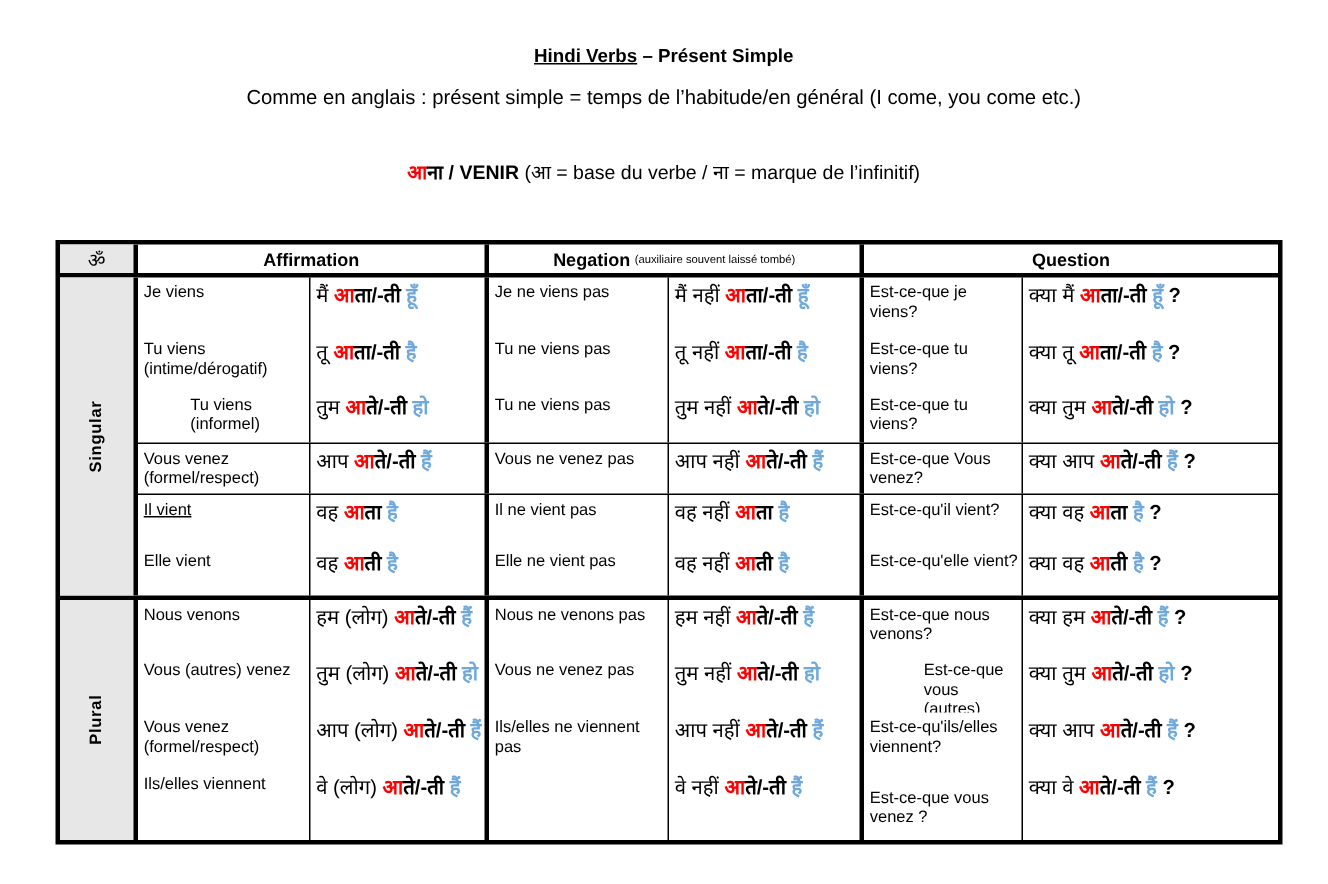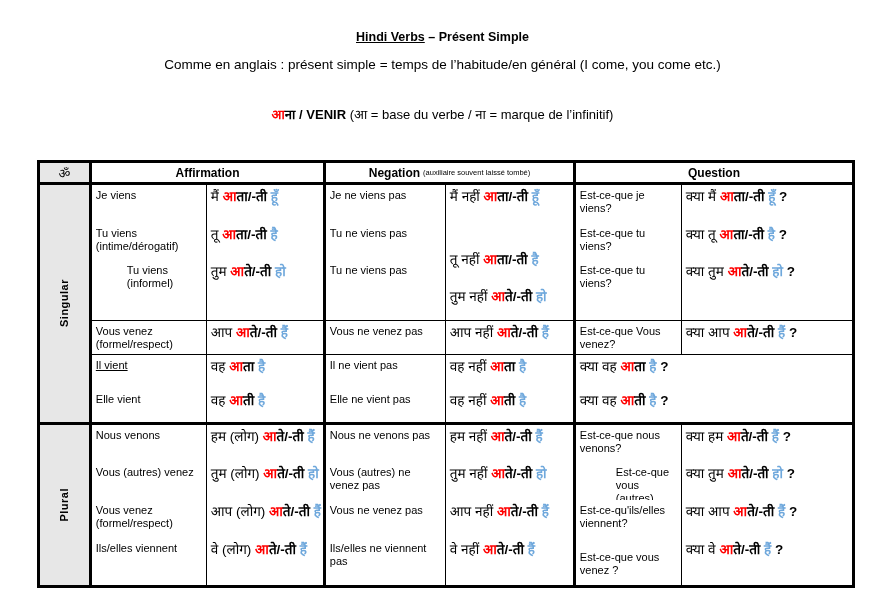--- a/index.html
+++ b/index.html
@@ -94,21 +94,21 @@
               <div class="line hi" style="height: 37px;"><span class="seg-k">तू </span><span class="seg-r">आ</span><span class="seg-b">ता/-ती </span><span class="seg-u">है</span></div>
               <div class="line hi" style="height: 35px;"><span class="seg-k">तुम </span><span class="seg-r">आ</span><span class="seg-b">ते/-ती </span><span class="seg-u">हो</span></div>
             </div>
             <div class="cell w-f2">
               <div class="line fr" style="height: 38px;">Je ne viens pas</div>
               <div class="line fr" style="height: 37px;">Tu ne viens pas</div>
               <div class="line fr" style="height: 35px;">Tu ne viens pas</div>
             </div>
             <div class="cell w-h2">
               <div class="line hi" style="height: 38px;"><span class="seg-k">मैं नहीं </span><span class="seg-r">आ</span><span class="seg-b">ता/-ती </span><span class="seg-u">हूँ</span></div>
-              <div class="line hi" style="height: 37px; margin-top: 25px;"><span class="seg-k">तू नहीं </span><span class="seg-r">आ</span><span class="seg-b">ता/-ती </span><span class="seg-u">है</span></div>
+              <div class="line hi" style="height: 37px;"><span class="seg-k">तू नहीं </span><span class="seg-r">आ</span><span class="seg-b">ता/-ती </span><span class="seg-u">है</span></div>
               <div class="line hi" style="height: 35px;"><span class="seg-k">तुम नहीं </span><span class="seg-r">आ</span><span class="seg-b">ते/-ती </span><span class="seg-u">हो</span></div>
             </div>
             <div class="cell w-f3">
               <div class="line fr" style="height: 38px;">Est-ce-que je viens?</div>
               <div class="line fr" style="height: 37px;">Est-ce-que tu viens?</div>
               <div class="line fr" style="height: 35px;">Est-ce-que tu viens?</div>
             </div>
             <div class="cell w-h3">
               <div class="line hi" style="height: 38px;"><span class="seg-k">क्या मैं </span><span class="seg-r">आ</span><span class="seg-b">ता/-ती </span><span class="seg-u">हूँ</span><span class="seg-q"> ?</span></div>
               <div class="line hi" style="height: 37px;"><span class="seg-k">क्या तू </span><span class="seg-r">आ</span><span class="seg-b">ता/-ती </span><span class="seg-u">है</span><span class="seg-q"> ?</span></div>
@@ -144,20 +144,24 @@
               <div class="line hi" style="height: 34px;"><span class="seg-k">वह </span><span class="seg-r">आ</span><span class="seg-b">ता </span><span class="seg-u">है</span></div>
               <div class="line hi" style="height: 33px;"><span class="seg-k">वह </span><span class="seg-r">आ</span><span class="seg-b">ती </span><span class="seg-u">है</span></div>
             </div>
             <div class="cell w-f2">
               <div class="line fr" style="height: 34px;">Il ne vient pas</div>
               <div class="line fr" style="height: 33px;">Elle ne vient pas</div>
             </div>
             <div class="cell w-h2">
               <div class="line hi" style="height: 34px;"><span class="seg-k">वह नहीं </span><span class="seg-r">आ</span><span class="seg-b">ता </span><span class="seg-u">है</span></div>
               <div class="line hi" style="height: 33px;"><span class="seg-k">वह नहीं </span><span class="seg-r">आ</span><span class="seg-b">ती </span><span class="seg-u">है</span></div>
+            </div>
+            <div class="cell w-f3">
+              <div class="line fr" style="height: 34px;">Est-ce-qu'il vient?</div>
+              <div class="line fr" style="height: 33px;">Est-ce-qu'elle vient?</div>
             </div>
             <div class="cell w-h3">
               <div class="line hi" style="height: 34px;"><span class="seg-k">क्या वह </span><span class="seg-r">आ</span><span class="seg-b">ता </span><span class="seg-u">है</span><span class="seg-q"> ?</span></div>
               <div class="line hi" style="height: 33px;"><span class="seg-k">क्या वह </span><span class="seg-r">आ</span><span class="seg-b">ती </span><span class="seg-u">है</span><span class="seg-q"> ?</span></div>
             </div>
           </div>
         </div>
       </div>
       <div class="section-row">
         <div class="section-label-cell">
@@ -172,21 +176,20 @@
               <div class="line fr" style="height: 47px;">Ils/elles viennent</div>
             </div>
             <div class="cell w-h1">
               <div class="line hi" style="height: 37px;"><span class="seg-k">हम (लोग) </span><span class="seg-r">आ</span><span class="seg-b">ते/-ती </span><span class="seg-u">हैं</span></div>
               <div class="line hi" style="height: 38px;"><span class="seg-k">तुम (लोग) </span><span class="seg-r">आ</span><span class="seg-b">ते/-ती </span><span class="seg-u">हो</span></div>
               <div class="line hi" style="height: 38px;"><span class="seg-k">आप (लोग) </span><span class="seg-r">आ</span><span class="seg-b">ते/-ती </span><span class="seg-u">हैं</span></div>
               <div class="line hi" style="height: 47px;"><span class="seg-k">वे (लोग) </span><span class="seg-r">आ</span><span class="seg-b">ते/-ती </span><span class="seg-u">हैं</span></div>
             </div>
             <div class="cell w-f2">
               <div class="line fr" style="height: 37px;">Nous ne venons pas</div>
-              <div class="line fr" style="height: 38px;">Vous (autres) ne venez pas</div>
               <div class="line fr" style="height: 38px;">Vous ne venez pas</div>
               <div class="line fr" style="height: 47px;">Ils/elles ne viennent pas</div>
             </div>
             <div class="cell w-h2">
               <div class="line hi" style="height: 37px;"><span class="seg-k">हम नहीं </span><span class="seg-r">आ</span><span class="seg-b">ते/-ती </span><span class="seg-u">हैं</span></div>
               <div class="line hi" style="height: 38px;"><span class="seg-k">तुम नहीं </span><span class="seg-r">आ</span><span class="seg-b">ते/-ती </span><span class="seg-u">हो</span></div>
               <div class="line hi" style="height: 38px;"><span class="seg-k">आप नहीं </span><span class="seg-r">आ</span><span class="seg-b">ते/-ती </span><span class="seg-u">हैं</span></div>
               <div class="line hi" style="height: 47px;"><span class="seg-k">वे नहीं </span><span class="seg-r">आ</span><span class="seg-b">ते/-ती </span><span class="seg-u">हैं</span></div>
             </div>
             <div class="cell w-f3">

